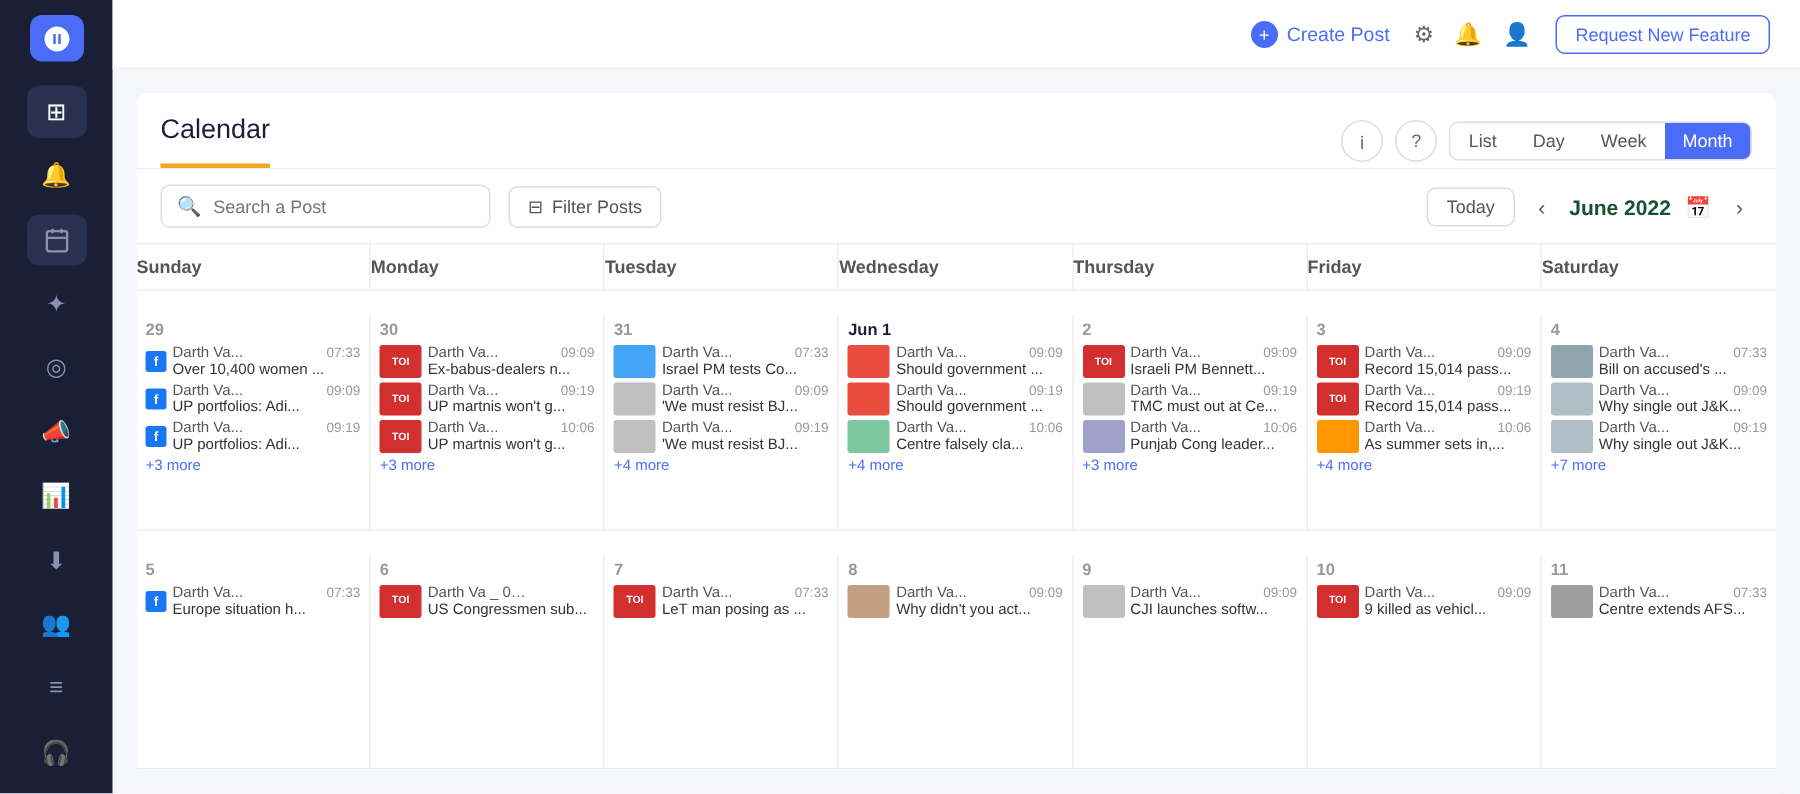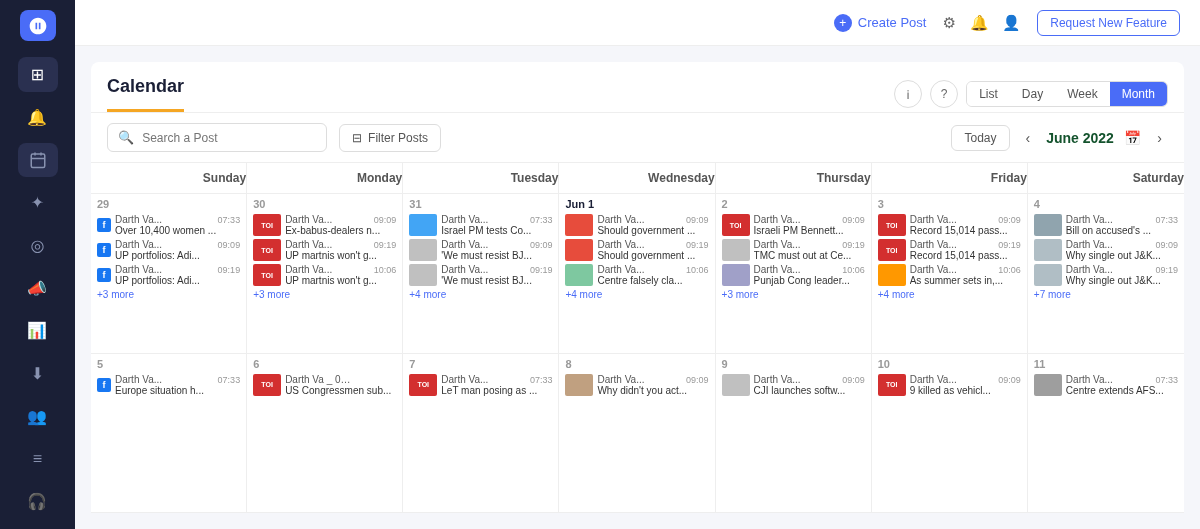--- a/index.html
+++ b/index.html
@@ -73,21 +73,21 @@
       margin: 16px 16px 0 16px;
       border-radius: 8px 8px 0 0;
       padding: 0 16px;
       border-bottom: 1px solid #eee;
     }
     .cal-title-row {
       display: flex; align-items: center; justify-content: space-between;
       padding: 14px 0 0 0;
     }
     .cal-title {
-      font-size: 18px; font-weight: 700; color: #1a1f36;
+      font-size: 18px; font-weight: 400; color: #1a1f36;
       border-bottom: 3px solid #f5a623;
       padding-bottom: 12px;
       text-align: right;
     }
     .cal-view-controls { display: flex; align-items: center; gap: 8px; }
     .info-btn {
       width: 28px; height: 28px; border-radius: 50%; border: 1px solid #ddd;
       display: flex; align-items: center; justify-content: center;
       font-size: 12px; color: #666; cursor: pointer;
     }
@@ -136,57 +136,58 @@
       display: flex;
       flex-direction: column;
     }
     .day-headers {
       display: grid;
       grid-template-columns: repeat(7, 1fr);
       border-top: 1px solid #eee;
       border-bottom: 1px solid #eee;
     }
     .day-header {
-      text-align: right;
+      text-align: left;
       padding: 8px 0;
       font-size: 12px;
       font-weight: 600;
       color: #555;
       border-right: 1px solid #eee;
     }
     .day-header:last-child { border-right: none; }
     .cal-grid {
       flex: 1;
       display: grid;
       grid-template-columns: repeat(7, 1fr);
       grid-template-rows: repeat(2, 1fr);
       overflow: hidden;
     }
     .cal-cell {
       border-right: 1px solid #eee;
       border-bottom: 1px solid #eee;
       padding: 4px 6px;
       overflow: hidden;
       min-height: 0;
+      margin-top: 16px;
     }
     .cal-cell:nth-child(7n) { border-right: none; }
     .cell-date {
       font-size: 11px;
       font-weight: 600;
       color: #999;
       margin-bottom: 4px;
     }
     .cell-date.highlight { color: #1a1f36; }
     .post-item {
       display: flex; align-items: center; gap: 4px;
       margin-bottom: 3px;
       font-size: 10px;
     }
     .post-meta { flex: 1; min-width: 0; }
-    .post-name-row { display: flex; justify-content: space-between; align-items: flex-end; }
+    .post-name-row { display: flex; justify-content: space-between; align-items: flex-start; }
     .post-name { font-size: 10px; color: #555; font-weight: 500; white-space: nowrap; overflow: hidden; text-overflow: ellipsis; max-width: 70px; }
     .post-time { font-size: 9px; color: #999; flex-shrink: 0; }
     .post-title { font-size: 10px; color: #333; white-space: nowrap; overflow: hidden; text-overflow: ellipsis; }
     .more-link { font-size: 10px; color: #4a6cf7; cursor: pointer; margin-top: 2px; }
 
     .fb-icon {
       width: 14px; height: 14px;
       background: #1877f2;
       border-radius: 2px;
       display: inline-flex; align-items: center; justify-content: center;

